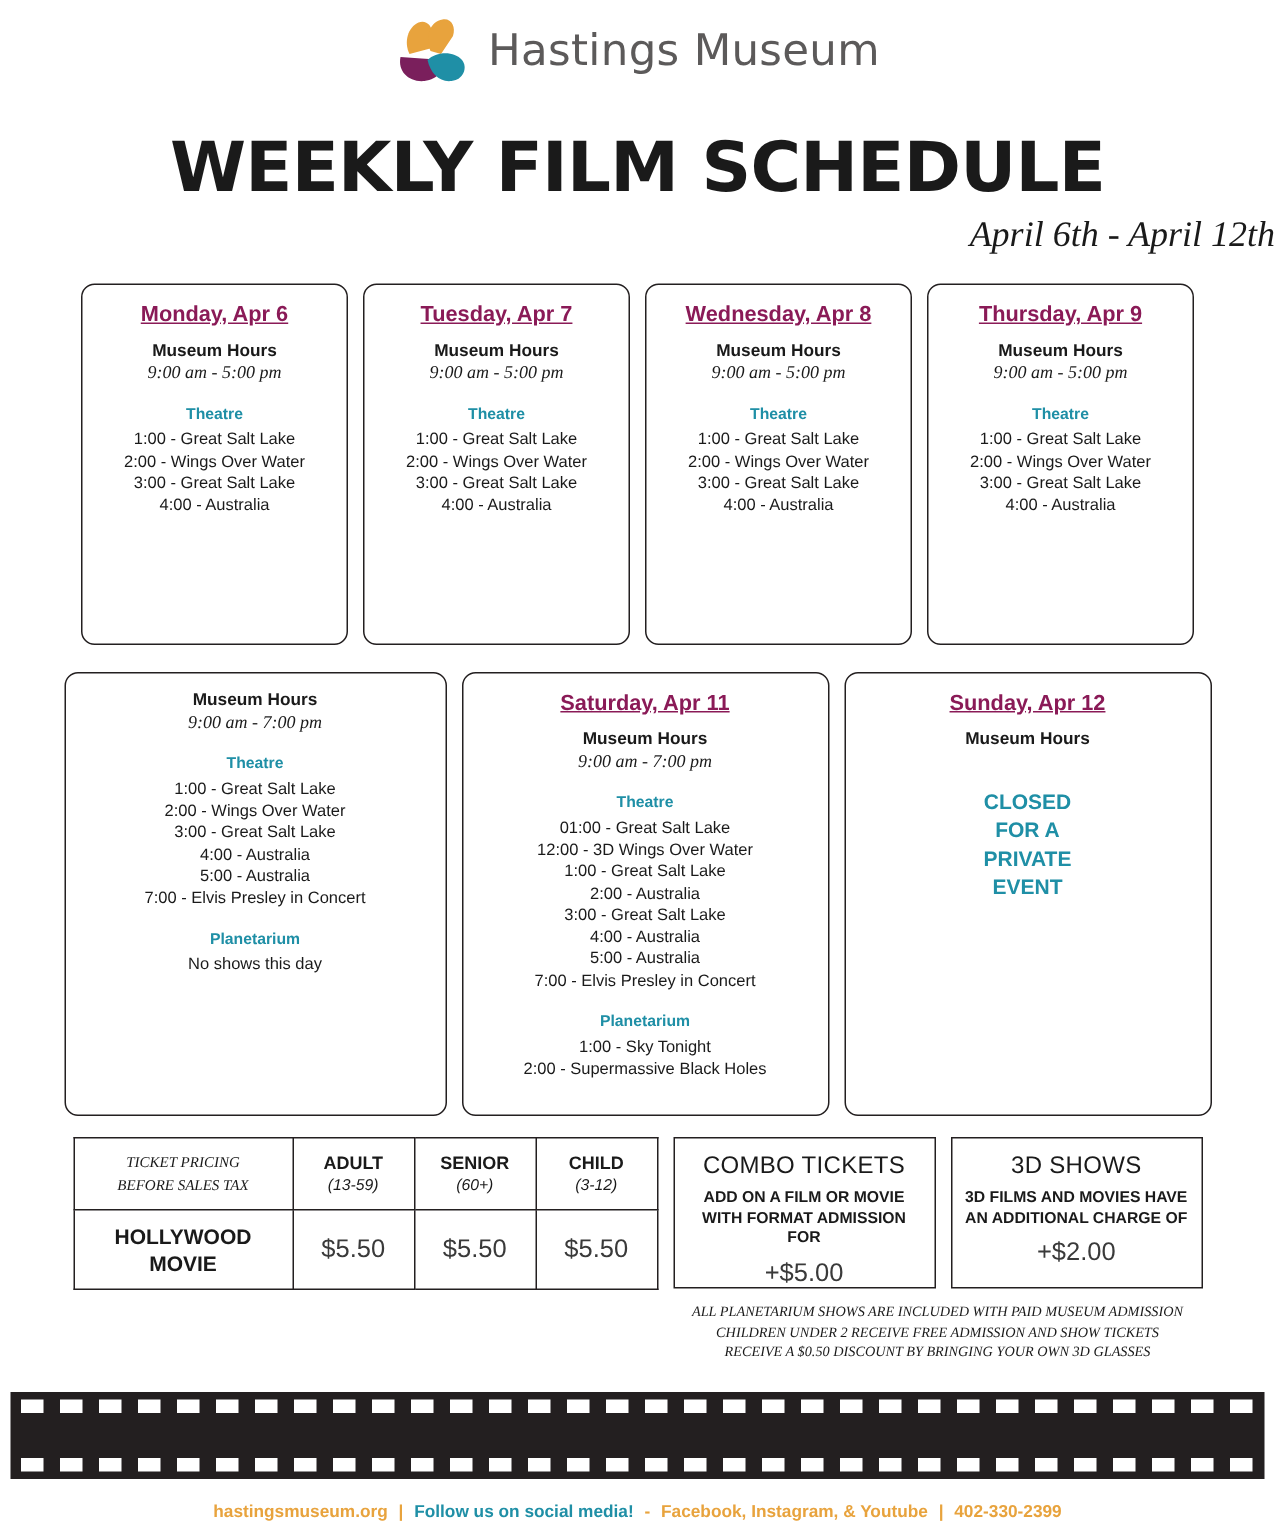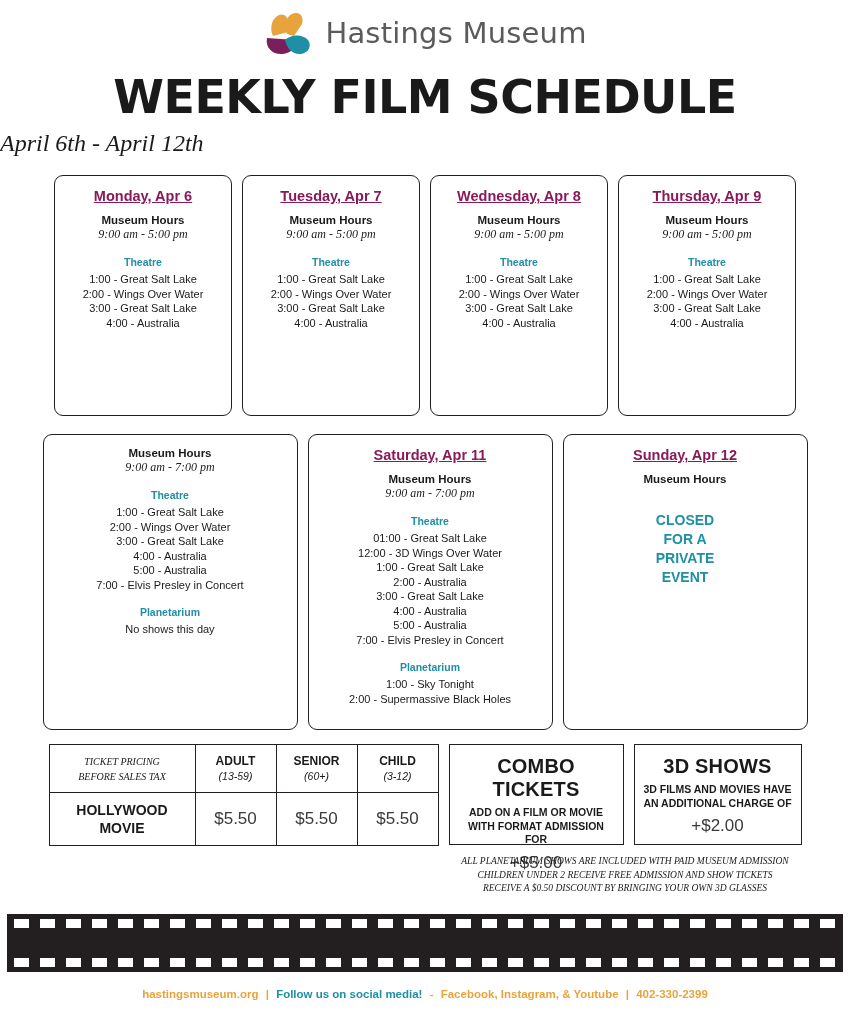--- a/index.html
+++ b/index.html
@@ -20,25 +20,25 @@
   .brand-logo { width: 52px; height: 46px; position: relative; }
   .brand-name {
     font-size: 29px; color: #5c5a5a; letter-spacing: 0.2px;
     font-family: "DejaVu Sans", sans-serif; font-weight: 400;
   }
   .title {
     text-align: center;
     font-size: 46px;
     font-weight: bold;
     letter-spacing: -0.5px;
-    margin-top: 14px;
+    margin-top: 28px;
     font-family: "DejaVu Sans", sans-serif;
   }
   .subtitle {
-    text-align: left;
+    text-align: right;
     font-size: 24px;
     font-style: italic;
     margin-top: 6px;
     font-family: "Liberation Serif", serif;
     color: #1a1a1a;
   }
 
   
   .row { display: flex; justify-content: center; gap: 10px; margin-top: 18px; }
   .card {
@@ -96,21 +96,21 @@
   .pt-row-label { height: 53px; font-weight: bold; font-size: 14px; line-height: 18px; }
   .pt-val { font-size: 17px; color: #3a3a3a; }
 
   .box {
     border: 1px solid #231f20;
     text-align: center;
     padding: 10px 8px;
   }
   .box-combo { width: 175px; height: 101px; }
   .box-3d { width: 168px; height: 101px; }
-  .box-title { font-size: 20px; font-weight: bold; letter-spacing: 0.2px; }
+  .box-title { font-size: 16px; font-weight: normal; letter-spacing: 0.2px; }
   .box-sub { font-size: 10.5px; font-weight: bold; line-height: 13.5px; margin-top: 5px; }
   .box-price { font-size: 17px; color: #3a3a3a; margin-top: 6px; }
   .fineprint {
     font-size: 9.5px; font-style: italic; line-height: 13.5px;
     text-align: center; margin-top: 10px; width: 353px;
     font-family: "Liberation Serif", serif;
   }
   .right-col { display: flex; flex-direction: column; align-items: center; }
   .right-row { display: flex; gap: 10px; }
 

